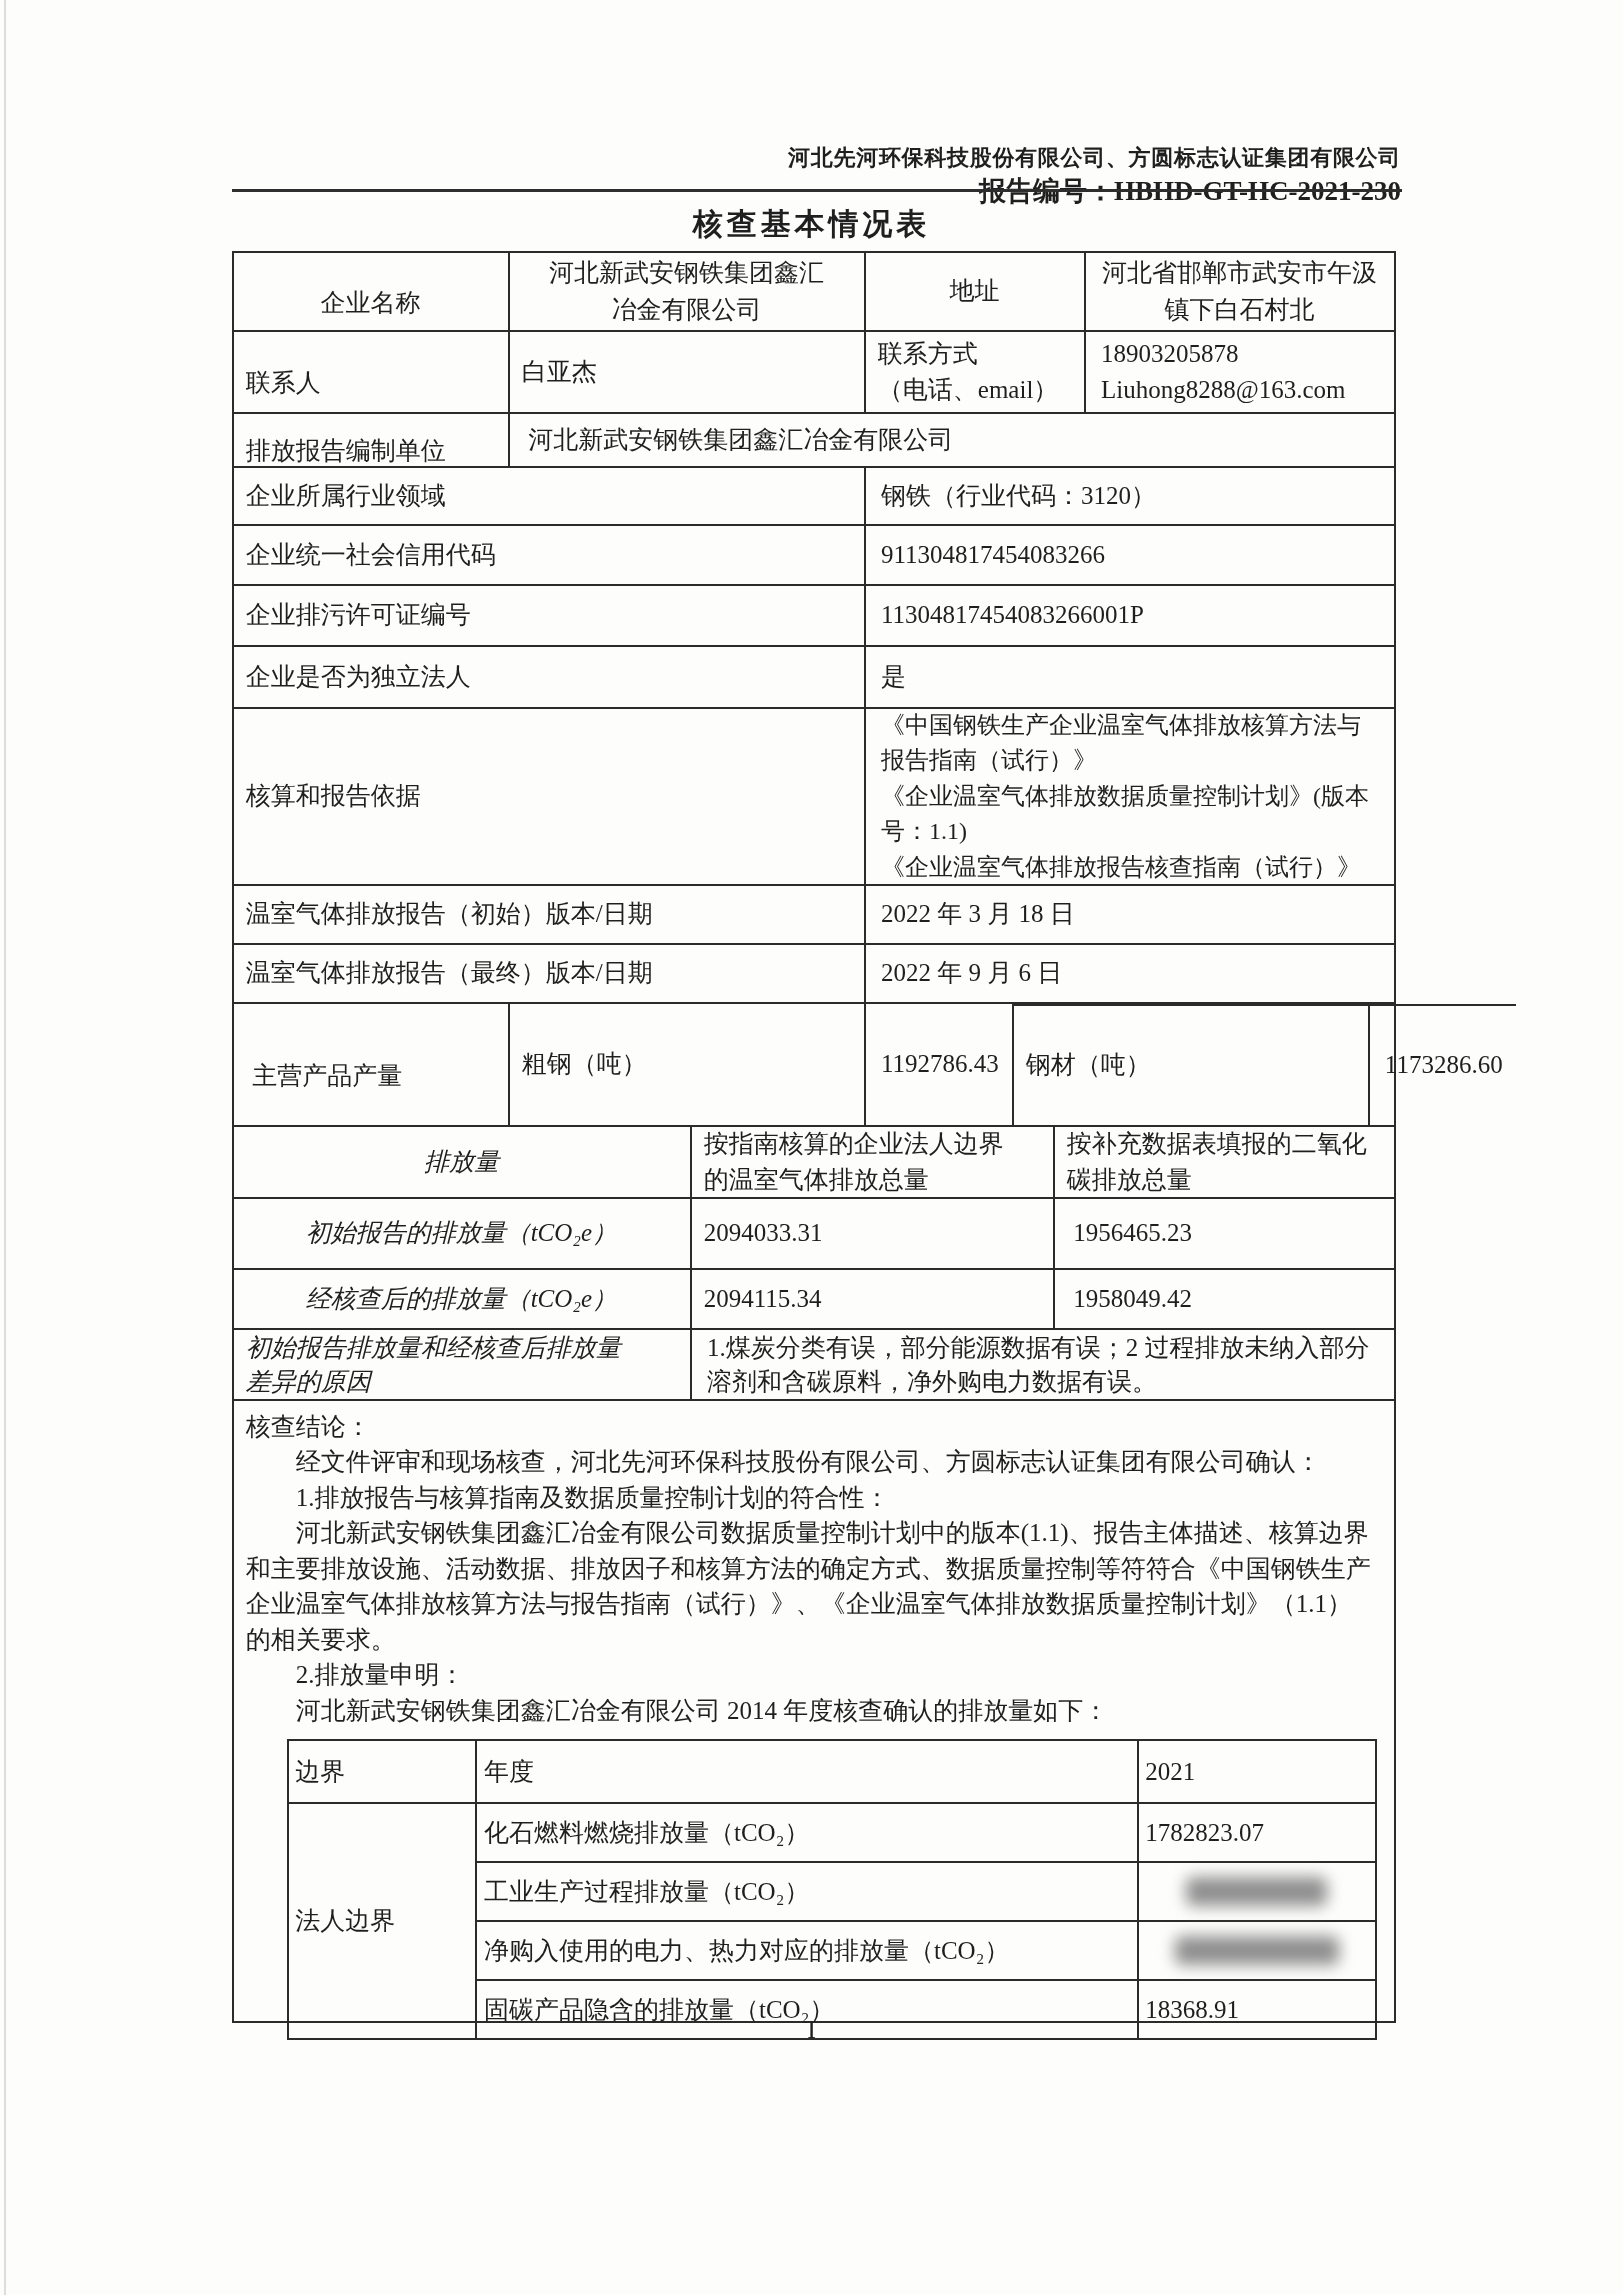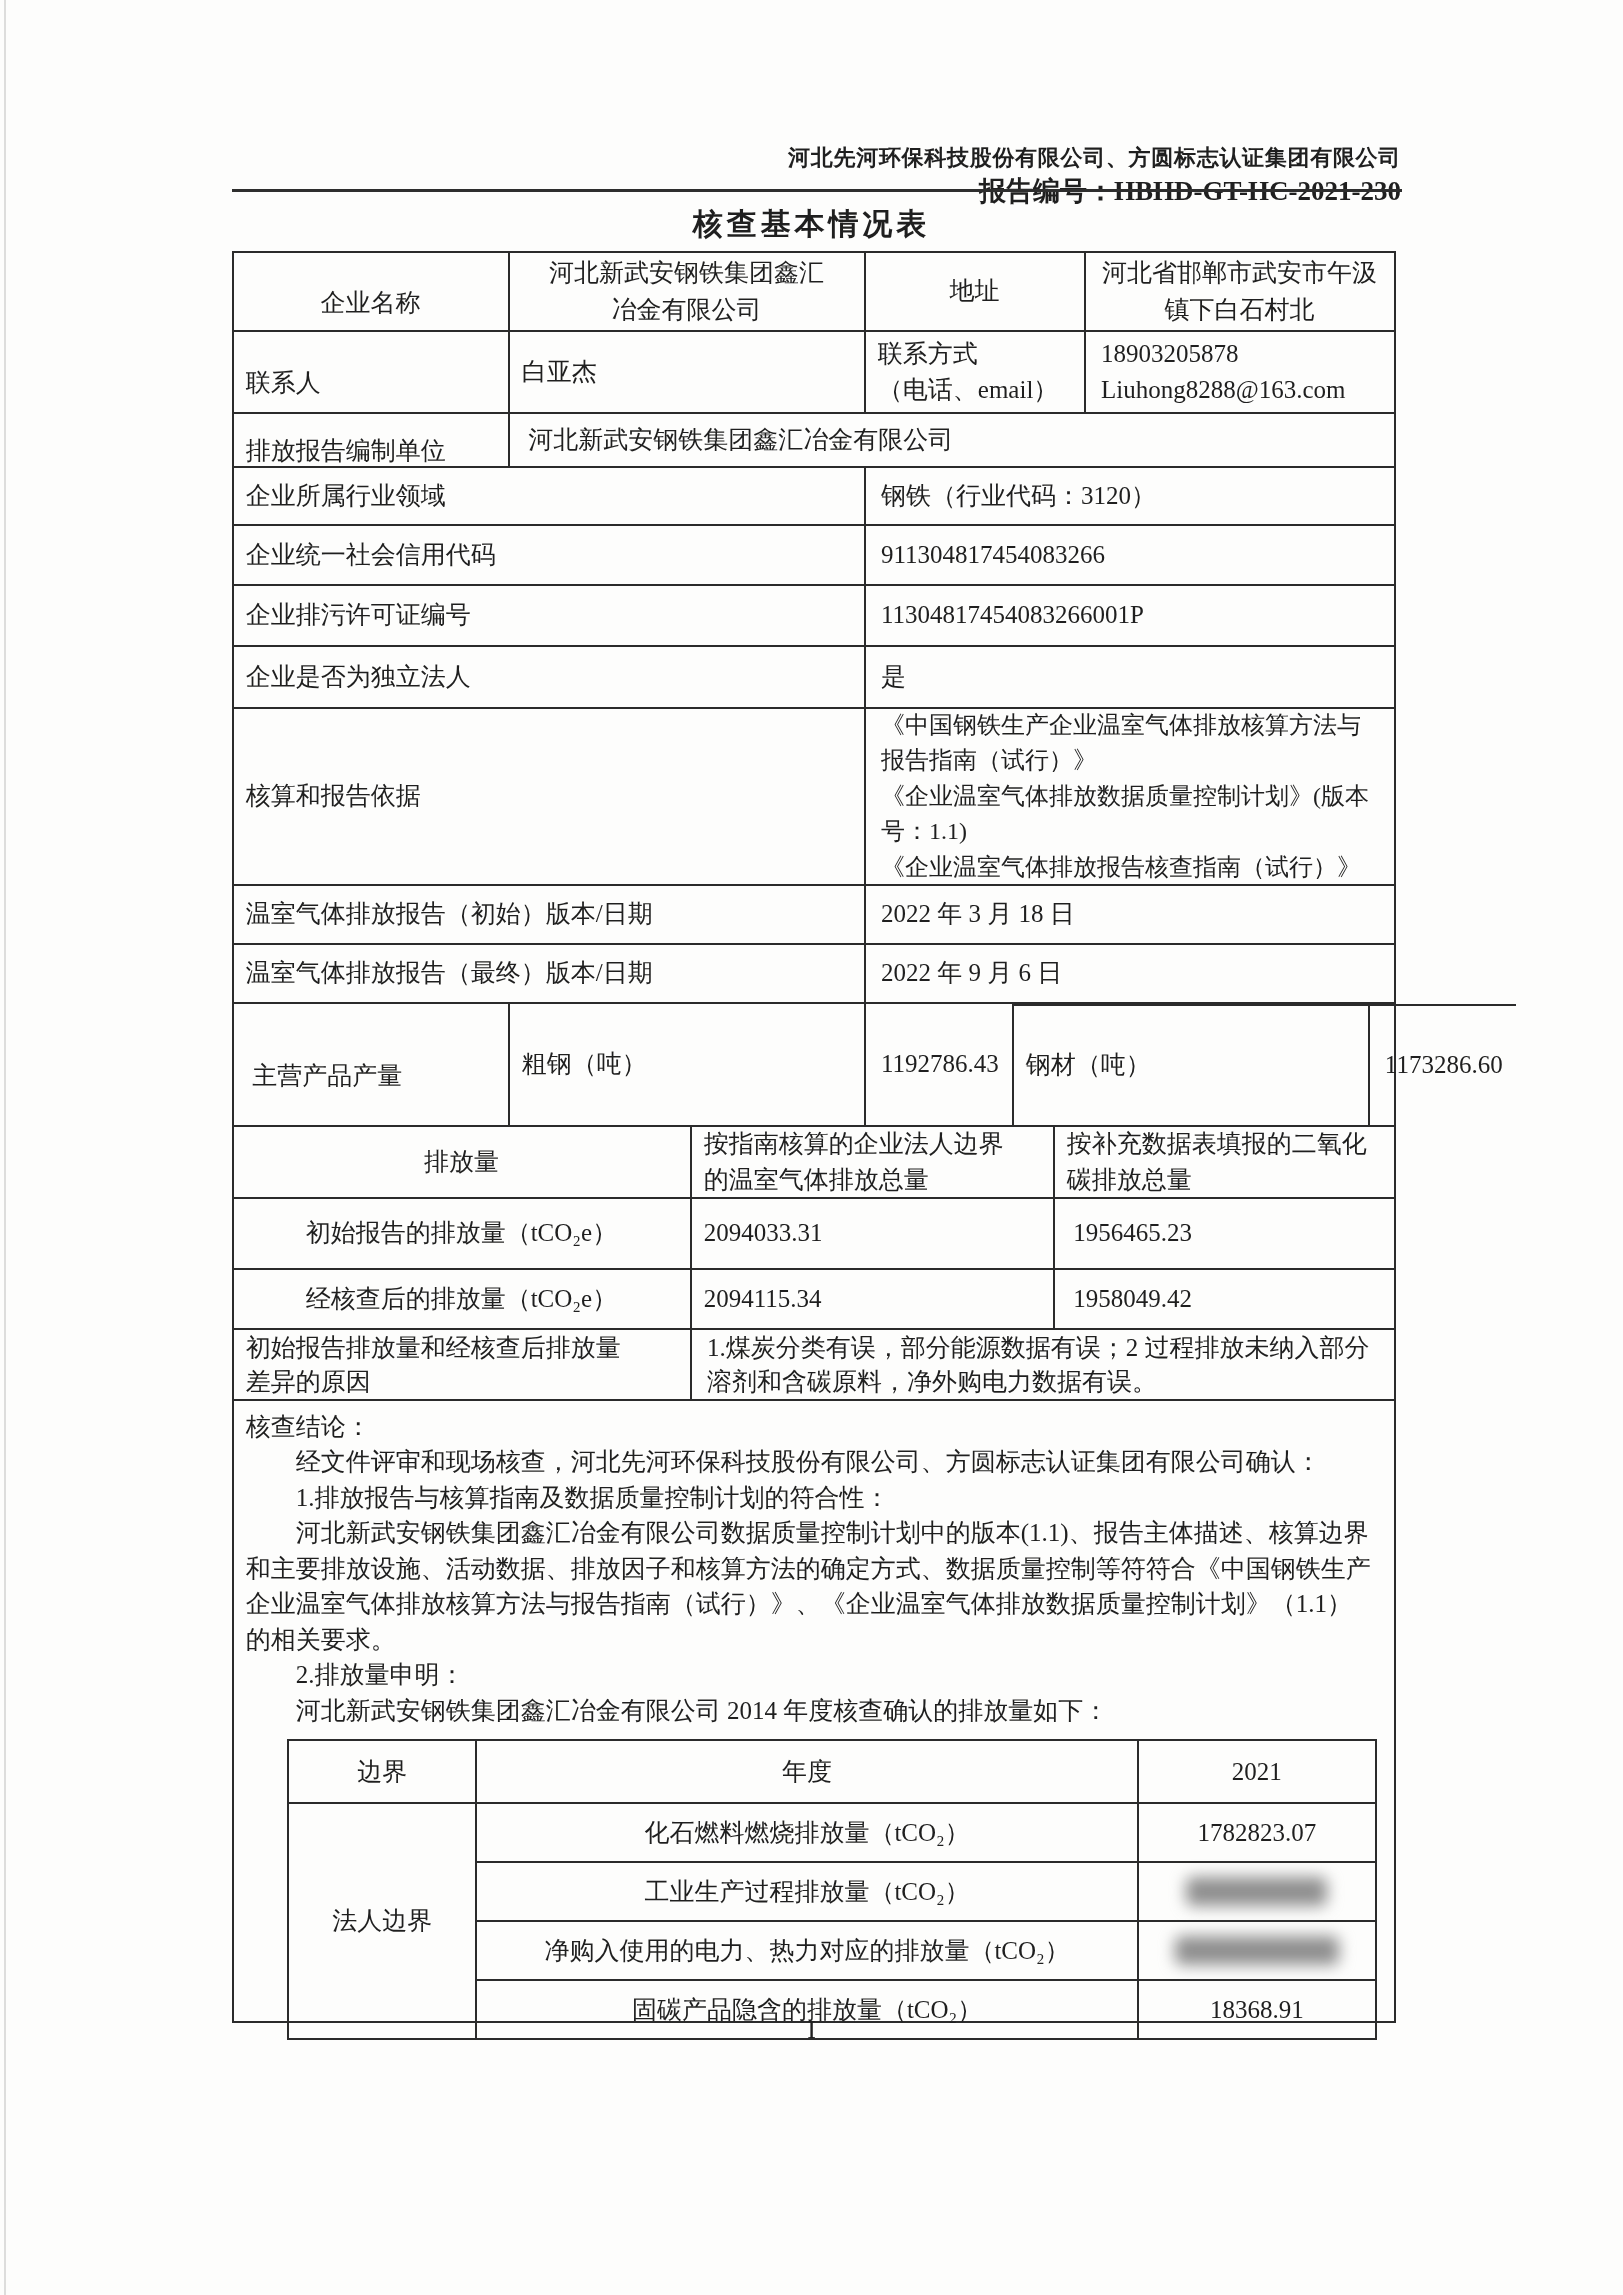--- a/index.html
+++ b/index.html
@@ -28,41 +28,41 @@
     font-size:25px;
   }
   .row{display:flex;box-sizing:border-box;}
   .row + .row{border-top:2px solid #2b2b2b;}
   .cell{box-sizing:border-box;display:flex;align-items:center;padding:3.9px 13px 3.9px 11.8px;line-height:1.45;}
   .cell + .cell, .bl{border-left:2px solid #2b2b2b;}
   .w-a{width:274px;flex:none;margin-top:23px;}
   .w-b{width:356px;flex:none;}
   .w-c{width:220px;flex:none;}
   .w-ac{width:630px;flex:none;}
-  .w-f{width:456px;flex:none;}
+  .w-f{width:456px;flex:none;font-style:italic;}
   .w-g{width:363px;flex:none;}
   .grow{flex:1;}
   .center{justify-content:center;text-align:center;}
   .pre{white-space:pre-line;}
   .pad24{padding-left:15px;}
   .pad28{padding-left:18.3px;}
   .stack{flex:1;display:flex;flex-direction:row;}
   .srow{display:flex;flex:1;box-sizing:border-box;}
   .srow + .srow{border-top:2px solid #2b2b2b;}
 
   .basis-list div{margin:1.3px 0;}
 
   
   .concl{display:block;padding:7.9px 17px 0 11.8px;}
   .concl p{margin:0;line-height:1.42;font-size:25px;}
   .concl p.ind{text-indent:2em;}
 
   
   .itbl{border-collapse:collapse;margin:10.5px 0 0 41px;table-layout:fixed;font-size:25px;}
-  .itbl td{border:2px solid #2b2b2b;text-align:center;vertical-align:middle;padding:2.6px 6.5px;line-height:1.4;}
+  .itbl td{border:2px solid #2b2b2b;text-align:left;vertical-align:middle;padding:2.6px 6.5px;line-height:1.4;}
   .redact{width:141px;height:29px;background:#8f8f8f;border-radius:6.5px;filter:blur(7.2px);margin:3.9px auto;}
   .redact.wide{width:164px;}
 
   .footer-page{position:absolute;left:0;top:2015px;width:1623px;text-align:center;font-size:26px;}
 </style>
 </head>
 <body>
 
 <div class="page">
   <div class="scan-edge"></div>

